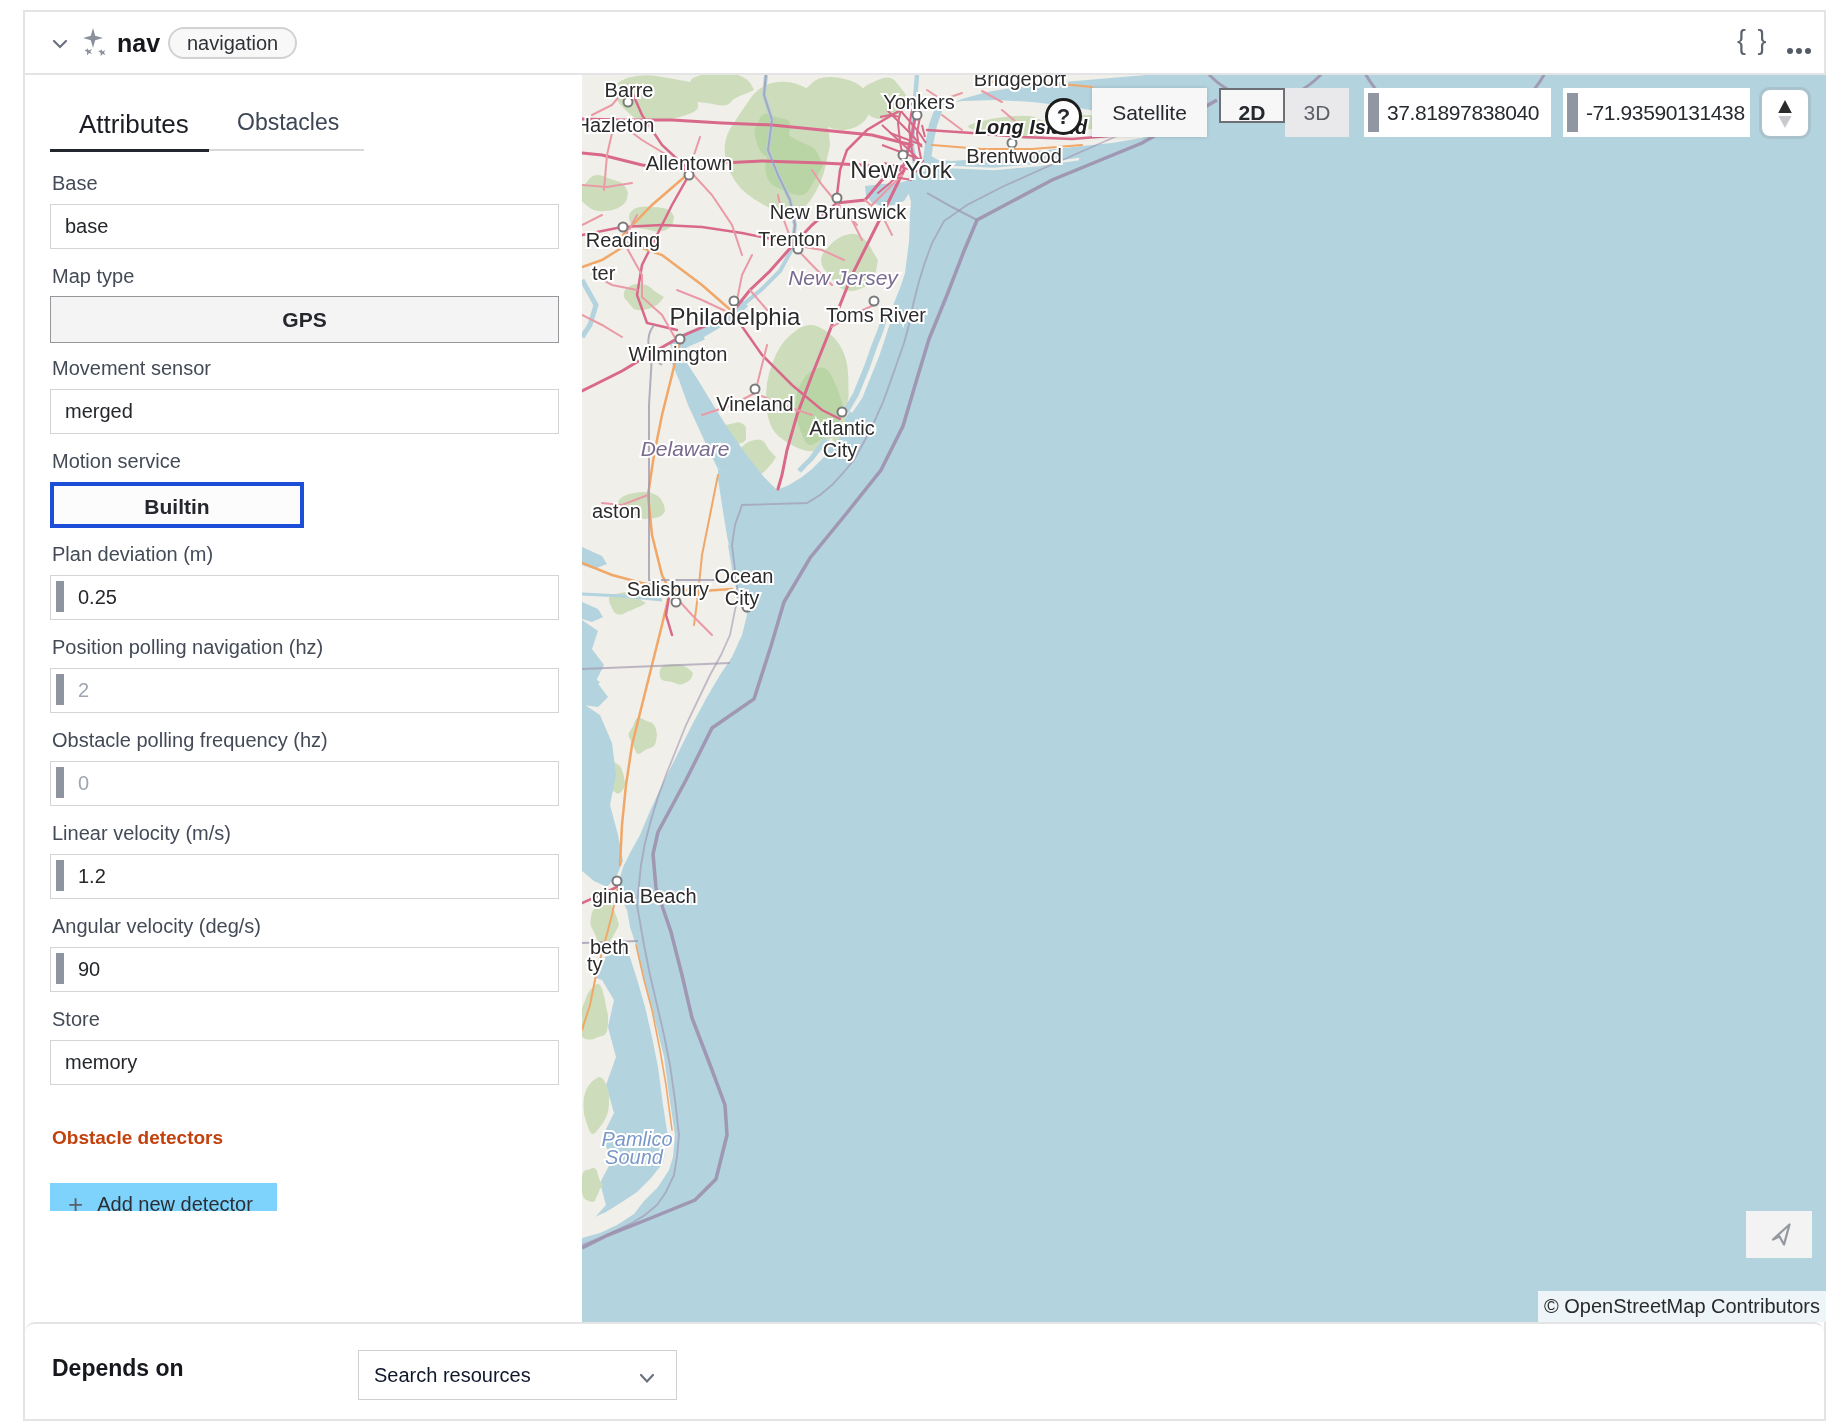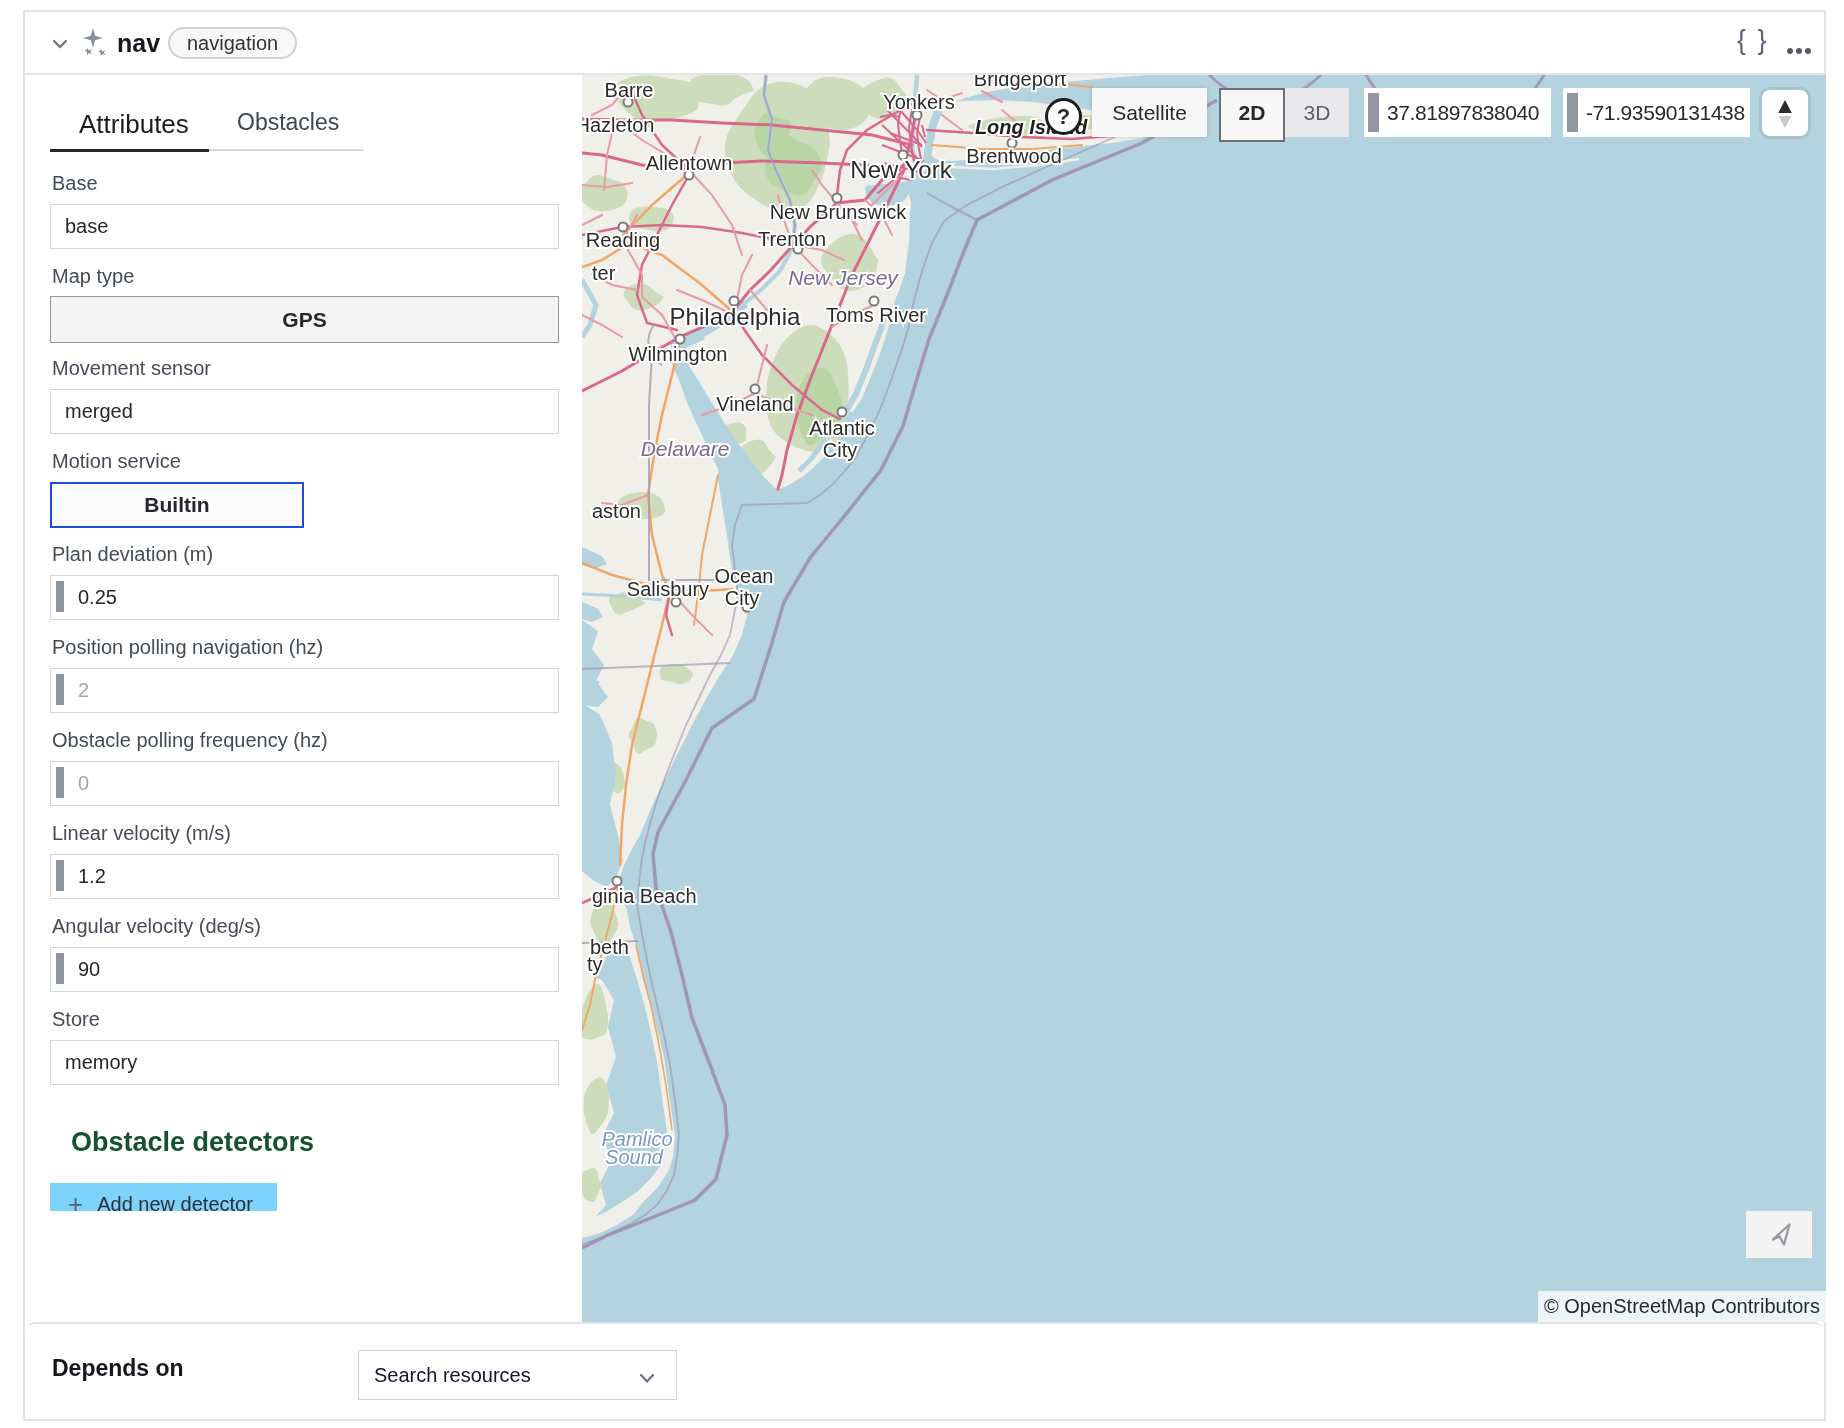--- a/index.html
+++ b/index.html
@@ -20,36 +20,36 @@
 .tabO { position:absolute; left:212px; top:34px; font-size:23px; color:#3d4654; }
 .tabline1 { position:absolute; left:25px; top:74px; width:159px; height:3px; background:#23262c; }
 .tabline2 { position:absolute; left:184px; top:74px; width:155px; height:2px; background:#d8d8da; }
 .lbl { position:absolute; left:27px; font-size:20px; color:#444b57; }
 .inp { position:absolute; left:25px; width:509px; height:45px; background:#fff; border:1px solid #d4d4d6; font-size:20px; color:#25272c; line-height:43px; padding-left:14px; }
 .num { padding-left:0; }
 .bar { display:inline-block; vertical-align:middle; width:8px; height:31px; background:#8e95a1; margin:-4px 14px 0 5px; }
 .ph { color:#a0a6b1; }
 .gpsbtn { position:absolute; left:25px; width:509px; height:47px; background:#f4f4f5; border:1px solid #97979b; font-size:21px; font-weight:bold; color:#25272c; text-align:center; line-height:45px; }
 .seg { position:absolute; left:25px; width:509px; height:46px; }
-.segA { position:absolute; left:0; top:0; width:254px; height:46px; background:#fcfcfd; border:2px solid #1d4ed8; font-weight:bold; font-size:21px; color:#25272c; text-align:center; line-height:42px; }
+.segA { position:absolute; left:0; top:0; width:254px; height:46px; background:#fcfcfd; border:4px solid #1d4ed8; font-weight:bold; font-size:21px; color:#25272c; text-align:center; line-height:42px; }
 .segB { position:absolute; left:254px; top:0; width:255px; height:46px; background:#ebebed; border:1px solid #dcdcde; font-size:21px; color:#34373d; text-align:center; line-height:44px; }
-.h2 { position:absolute; left:27px; font-size:27px; font-weight:bold; color:#14532d;margin-left:19px; }
+.h2 { position:absolute; left:27px; font-size:19px; font-weight:bold; color:#c2410c; }
 .addbtn { position:absolute; left:25px; top:1108px; width:227px; height:28px; background:#7dd3fc; font-size:20px; color:#2b2e34; line-height:43px; }
 .addbtn .plus { font-size:26px; color:#5a5f68; font-weight:normal; margin:0 14px 0 18px; vertical-align:-2px; }
 
 #dep { position:absolute; left:0; top:1310px; width:100%; height:97px; border-top:2px solid #e4e4e6; background:#fff;border-radius:10px; }
 .deplbl { position:absolute; left:27px; top:31px; font-size:23px; font-weight:bold; color:#16181d; }
 .sel { position:absolute; left:333px; top:26px; width:319px; height:50px; border:1px solid #cfd0d3; font-size:20px; color:#0f172a; line-height:48px; padding-left:15px; }
 .sel svg { position:absolute; right:18px; top:16px; }
 
 #map { position:absolute; left:557px; top:63px; width:1244px; height:1247px; overflow:hidden; background:#b3d3de; }
 .mapctl { position:absolute; font-size:21px; color:#26292e; }
 .qm { left:463px; top:23px; width:37px; height:37px; border-radius:50%; background:#fdfdfd; border:3px solid #1c1c1c; text-align:center; line-height:32px; font-weight:bold; font-size:22px; }
 .sat { left:510px; top:13px; width:115px; height:49px; background:#f7f7f8; text-align:center; line-height:49px; box-shadow:0 0 4px rgba(0,0,0,.15); }
-.d2 { left:637px; top:13px; width:66px; height:54px; background:#f7f7f8; border:2px solid #6d7077; font-weight:bold; text-align:center; line-height:45px; }
+.d2 { left:637px; top:13px; width:66px; height:35px; background:#f7f7f8; border:2px solid #6d7077; font-weight:bold; text-align:center; line-height:45px; }
 .d3 { left:703px; top:13px; width:64px; height:49px; background:#e9e9eb; color:#5b5f66; text-align:center; line-height:49px; }
 .coord { top:13px; height:49px; background:#fff; line-height:49px; white-space:nowrap; overflow:hidden; letter-spacing:-0.4px; }
 .coord .cbar { display:inline-block; vertical-align:middle; width:11px; height:39px; background:#9096a2; margin:-4px 8px 0 4px; letter-spacing:0; }
 .c1 { left:782px; width:187px; }
 .c2 { left:981px; width:187px; }
 .spin { left:1177px; top:12px; width:52px; height:52px; background:#fff; border:3px solid #a9c2cc; border-radius:11px; }
 .navbtn { left:1164px; top:1136px; width:66px; height:47px; background:#f3f3f4; }
 .attrib { position:absolute; left:956px; top:1216px; width:288px; height:31px; background:rgba(255,255,255,0.78); font-size:20px; color:#2a2a2a; text-align:right; line-height:31px; padding-right:6px; }
 </style>
 </head>

